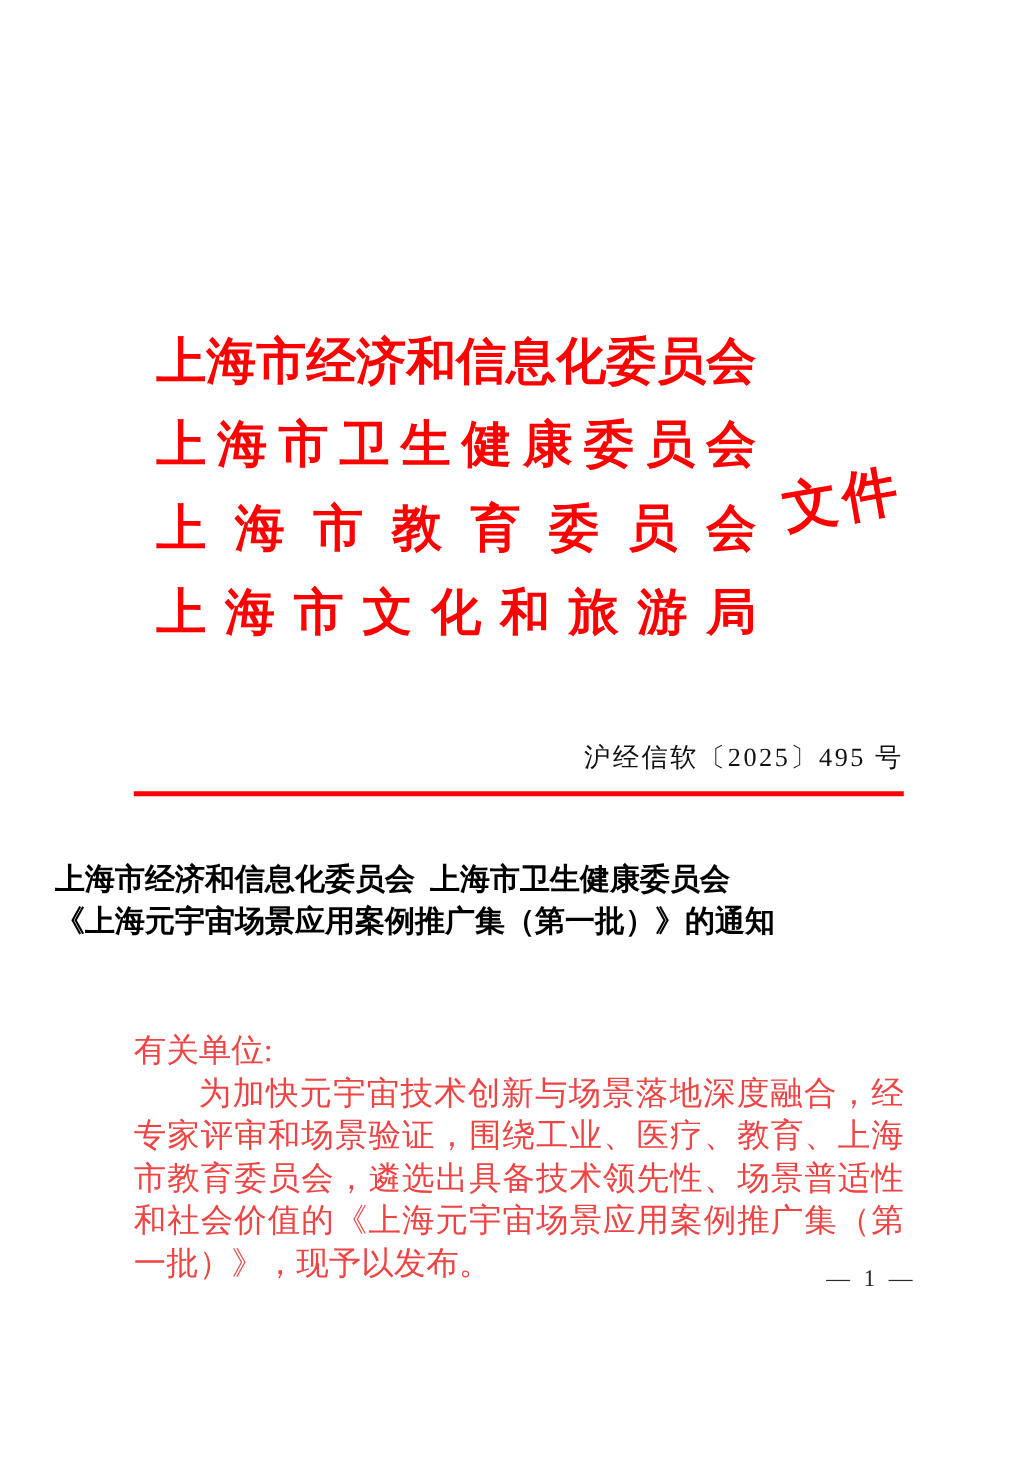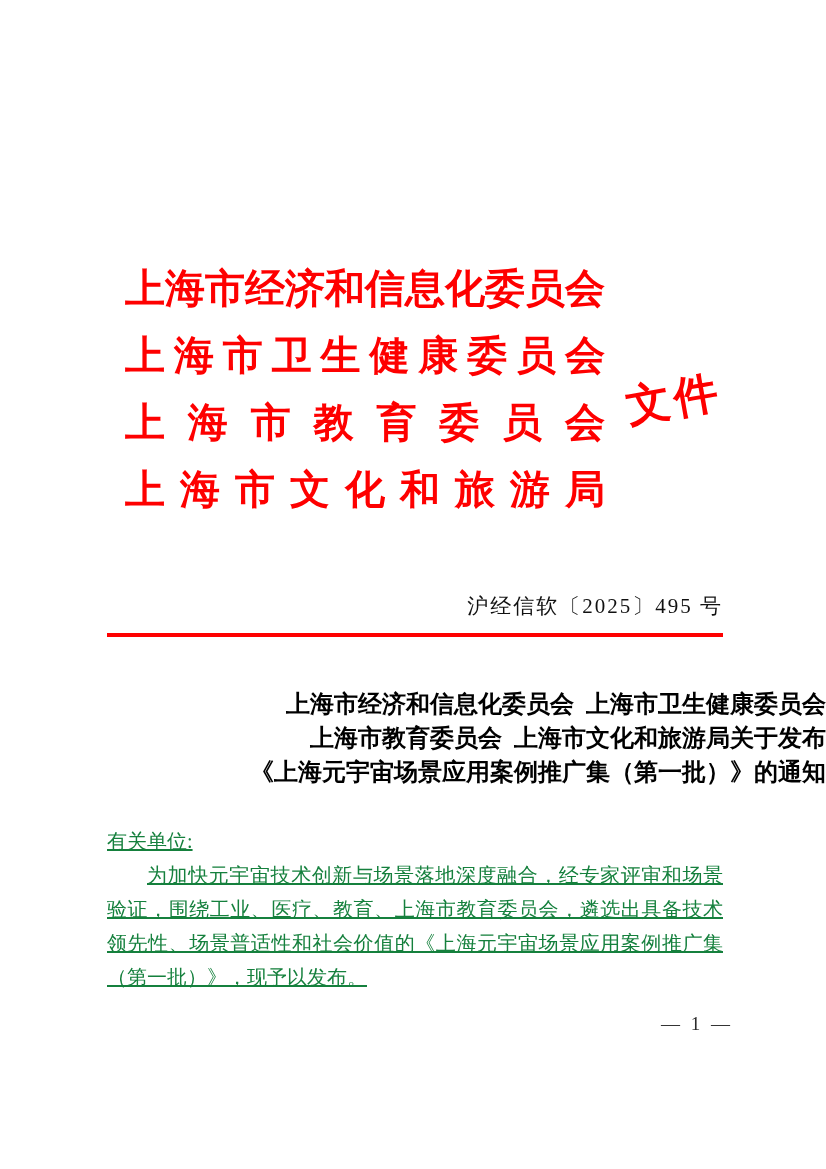--- a/index.html
+++ b/index.html
@@ -61,40 +61,40 @@
     left: 107px; top: 633px;
     width: 616px; height: 4px;
     background: var(--accent);
   }
 
   
   .title-block {
     position: absolute;
     left: 0; top: 687px;
     width: 826px;
-    text-align: right;
+    text-align: left;
     color: #000000;
+    padding-left: 44px;
   }
   .title-line {
     font-size: 24px;
     font-weight: bold;
     line-height: 34px;
     white-space: pre;
   }
 
   
   .body-block {
     position: absolute;
     left: 107px; top: 824px;
     width: 616px;
-    font-size: 20px;
+    font-size: 26px;
     line-height: 34px;
-    color: #15803d;
+    color: #ef4444;
     text-align: justify;
-    text-decoration: underline;
   }
   .salutation { white-space: pre; }
   .para {
     margin: 0;
     text-indent: 2em;
   }
 
   
   .page-number {
     position: absolute;
@@ -161,21 +161,20 @@
   </div>
 
   <div class="doc-type">文件</div>
 
   <div class="doc-number">沪经信软〔2025〕495 号</div>
 
   <div class="red-rule"></div>
 
   <div class="title-block">
     <div class="title-line">上海市经济和信息化委员会  上海市卫生健康委员会</div>
-    <div class="title-line">上海市教育委员会  上海市文化和旅游局关于发布</div>
     <div class="title-line">《上海元宇宙场景应用案例推广集（第一批）》的通知</div>
   </div>
 
   <div class="body-block">
     <div class="salutation">有关单位:</div>
     <p class="para">为加快元宇宙技术创新与场景落地深度融合，经专家评审和场景验证，围绕工业、医疗、教育、上海市教育委员会，遴选出具备技术领先性、场景普适性和社会价值的《上海元宇宙场景应用案例推广集（第一批）》，现予以发布。</p>
   </div>
 
   <div class="page-number">— 1 —</div>
 

